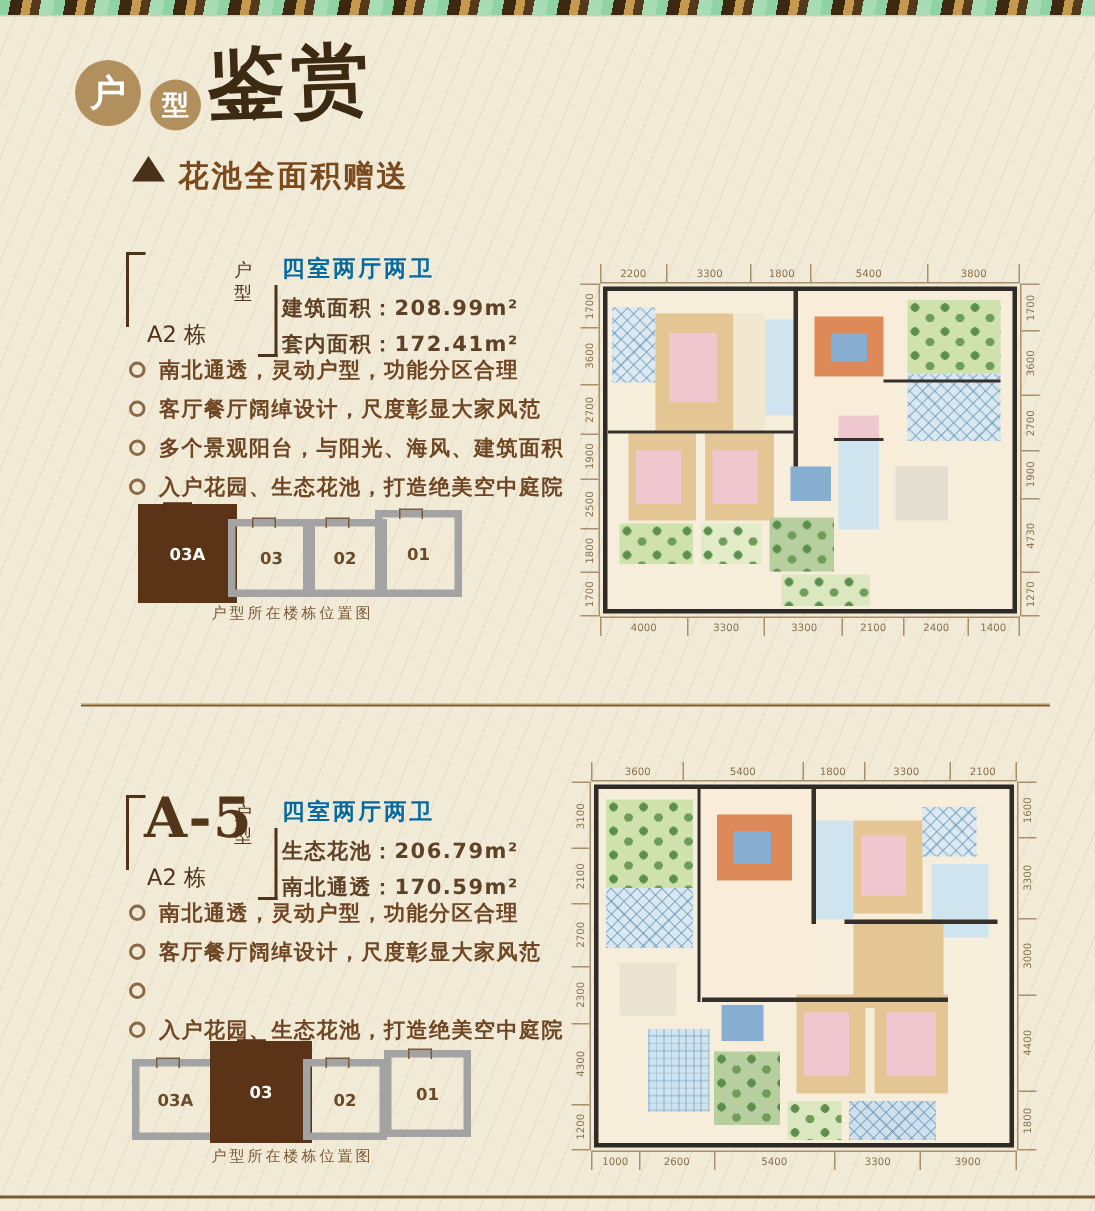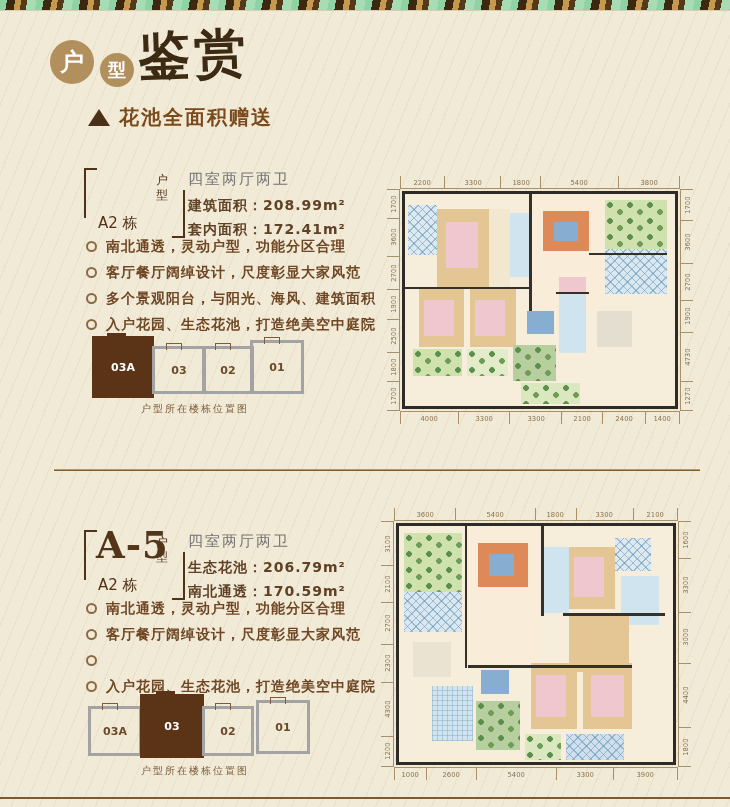--- a/index.html
+++ b/index.html
@@ -11,48 +11,48 @@
   }
   
   .deco{position:absolute;left:0;top:0;width:730px;height:10px;
     background:repeating-linear-gradient(100deg,#8fd3a4 0 7px,#3c2811 7px 15px,#c59a4e 15px 21px,#55391b 21px 27px,#a8dcb4 27px 36px);
     border-bottom:1px solid #d8cdb4}
   
   .badge{position:absolute;border-radius:50%;background:#b2905e;color:#fff;display:flex;align-items:center;justify-content:center;font-weight:bold}
   #badge1{left:50px;top:40px;width:44px;height:44px;font-size:24px}
   #badge2{left:100px;top:53px;width:34px;height:34px;font-size:18px}
   #brush-title{position:absolute;left:138px;top:20px;font-family:"DejaVu Serif",serif;font-weight:bold;font-size:52px;color:#3c2a12;transform:rotate(-2deg);letter-spacing:4px}
-  #subtitle-row{position:absolute;left:88px;top:104px;display:flex;align-items:center;gap:9px}
+  #subtitle-row{position:absolute;left:88px;top:104px;display:flex;align-items:flex-start;gap:9px}
   .tri{width:0;height:0;border-left:11px solid transparent;border-right:11px solid transparent;border-bottom:17px solid #4a3018}
   #subtitle-text{font-size:20px;font-weight:bold;color:#7a4a1c;letter-spacing:2px}
 
   .section{position:absolute;left:0;width:730px}
   #sec-a1{top:160px;height:322px}
   #sec-a2{top:522px;height:285px}
 
   
   .hdr{position:absolute;left:84px;top:8px;width:104px;height:70px}
   .brk-l{position:absolute;left:0;top:0;width:11px;height:48px;border-left:2px solid #4f3318;border-top:2px solid #4f3318}
   .brk-r{position:absolute;left:88px;top:22px;width:11px;height:46px;border-right:2px solid #4f3318;border-bottom:2px solid #4f3318}
   .code{position:absolute;left:12px;top:-7px;font-family:"DejaVu Serif",serif;font-weight:bold;font-size:37px;color:#53351a;letter-spacing:1px}
   .code-suffix{position:absolute;left:72px;top:5px;width:15px;font-size:12px;line-height:1.25;color:#53351a;font-weight:normal;word-break:break-all}
   .bld-label{position:absolute;left:14px;top:46px;font-size:15px;color:#4f3318}
 
   .info{position:absolute;left:188px;top:10px}
-  .info-title{font-size:15px;font-weight:normal;color:#737373;margin-bottom:8px;letter-spacing:2px}
+  .info-title{font-size:15px;font-weight:bold;color:#0369a1;margin-bottom:8px;letter-spacing:2px}
   .info-line{font-size:14px;font-weight:bold;color:#5f4226;margin-bottom:6px;letter-spacing:1px}
 
   .bullets{position:absolute;left:86px;top:78px}
   .bullet-row{display:flex;align-items:center;margin-bottom:9px;height:17px}
   .ring{width:7px;height:7px;border:2px solid #8a6a46;border-radius:50%;margin-right:9px;flex:none}
   .bullet-text{font-size:14px;color:#6f4724;font-weight:bold;letter-spacing:1px}
 
   
   .posmap{position:absolute;left:80px;top:172px;width:230px;height:84px}
-  .bld{position:absolute;border:3px solid #a3a3a3;color:#6b4a2a;font-size:11px;font-weight:bold;display:flex;align-items:center;justify-content:center}
+  .bld{position:absolute;border:5px solid #a3a3a3;color:#6b4a2a;font-size:11px;font-weight:bold;display:flex;align-items:center;justify-content:center}
   .bld::before{content:"";position:absolute;top:-6px;left:22%;width:30%;height:6px;border:1px solid #7a5c3c;border-bottom:none;background:inherit}
   .bld.filled{background-color:#5b3317;border-color:#5b3317;color:#fff}
   .bld.filled::before{border-color:#5b3317;background:#5b3317}
   .posmap-caption{position:absolute;left:0;right:0;top:70px;text-align:center;font-size:10px;color:#7a5a36;letter-spacing:2px}
 
   
   .plan-wrap{position:absolute;display:grid;grid-template-columns:18px 1fr 18px;grid-template-rows:15px 1fr 15px}
   #sec-a1 .plan-wrap{left:382px;top:14px;width:316px;height:252px}
   #sec-a2 .plan-wrap{left:376px;top:-16px;width:320px;height:276px}
   .dims-h{display:flex;grid-column:2;position:relative}

